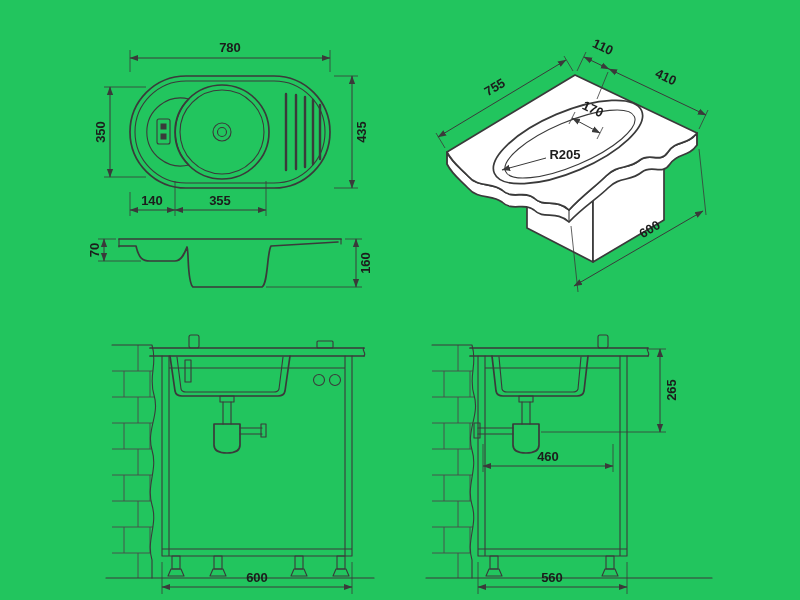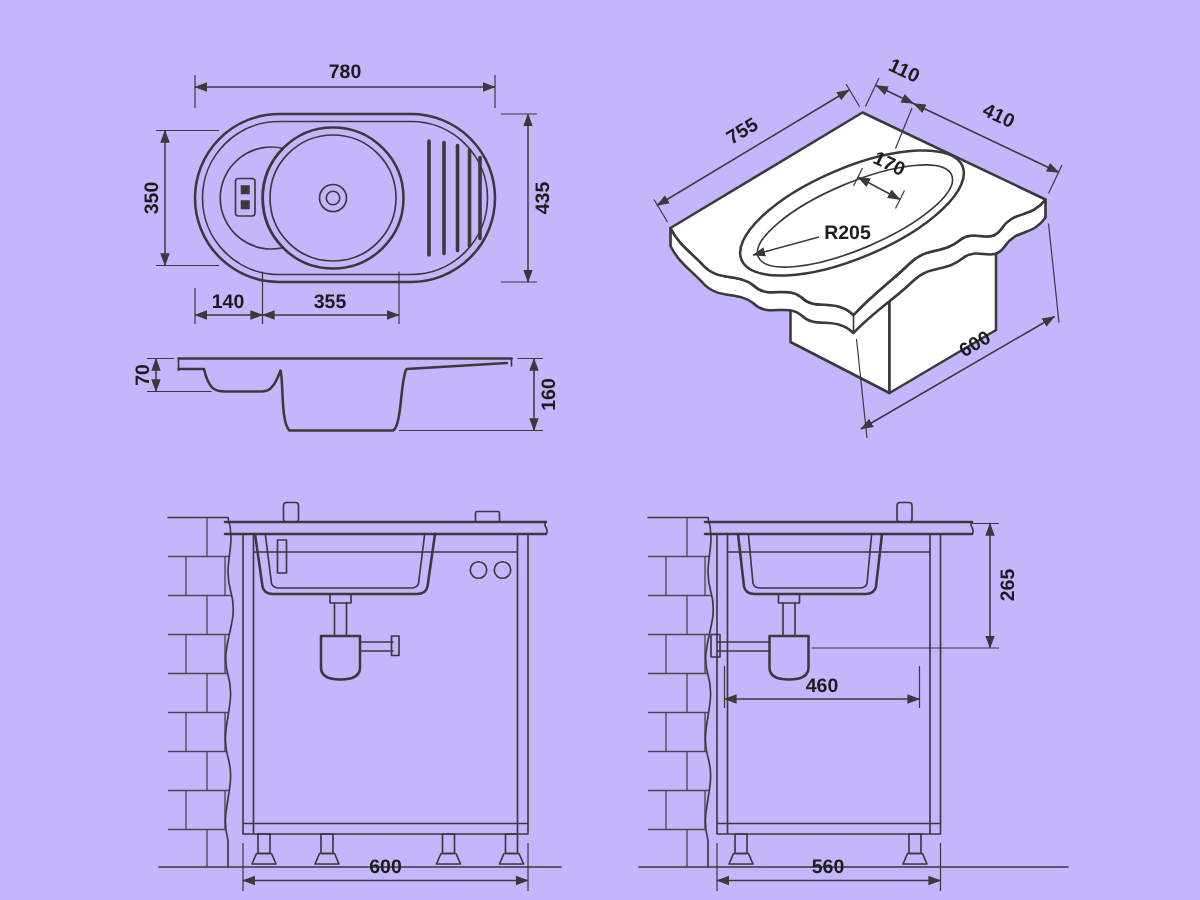--- a/index.html
+++ b/index.html
@@ -1,16 +1,16 @@
 <!DOCTYPE html>
 <html><head>
 <meta charset="utf-8">
 <style>
   html,body{margin:0;padding:0;background:#ffffff;}
-  .page{position:relative;width:800px;height:600px;background:#c4b5fd;overflow:hidden;
+  .page{position:relative;width:800px;height:600px;background:#22c55e;overflow:hidden;
         font-family:"Liberation Sans",sans-serif;}
   svg{display:block;}
   .obj{stroke:#3a3a3a;stroke-width:1.7;fill:none;stroke-linecap:round;stroke-linejoin:round;}
   .obj2{stroke:#3a3a3a;stroke-width:1.1;fill:none;stroke-linecap:round;stroke-linejoin:round;}
   .fillw{fill:#ffffff;}
   .dim{stroke:#3a3a3a;stroke-width:1;fill:none;}
   .ext{stroke:#3a3a3a;stroke-width:0.8;fill:none;}
   .brick{stroke:#4a4a4a;stroke-width:0.9;fill:none;}
   .lbl{font:600 13px "Liberation Sans",sans-serif;fill:#1c1c1c;}
 </style>

